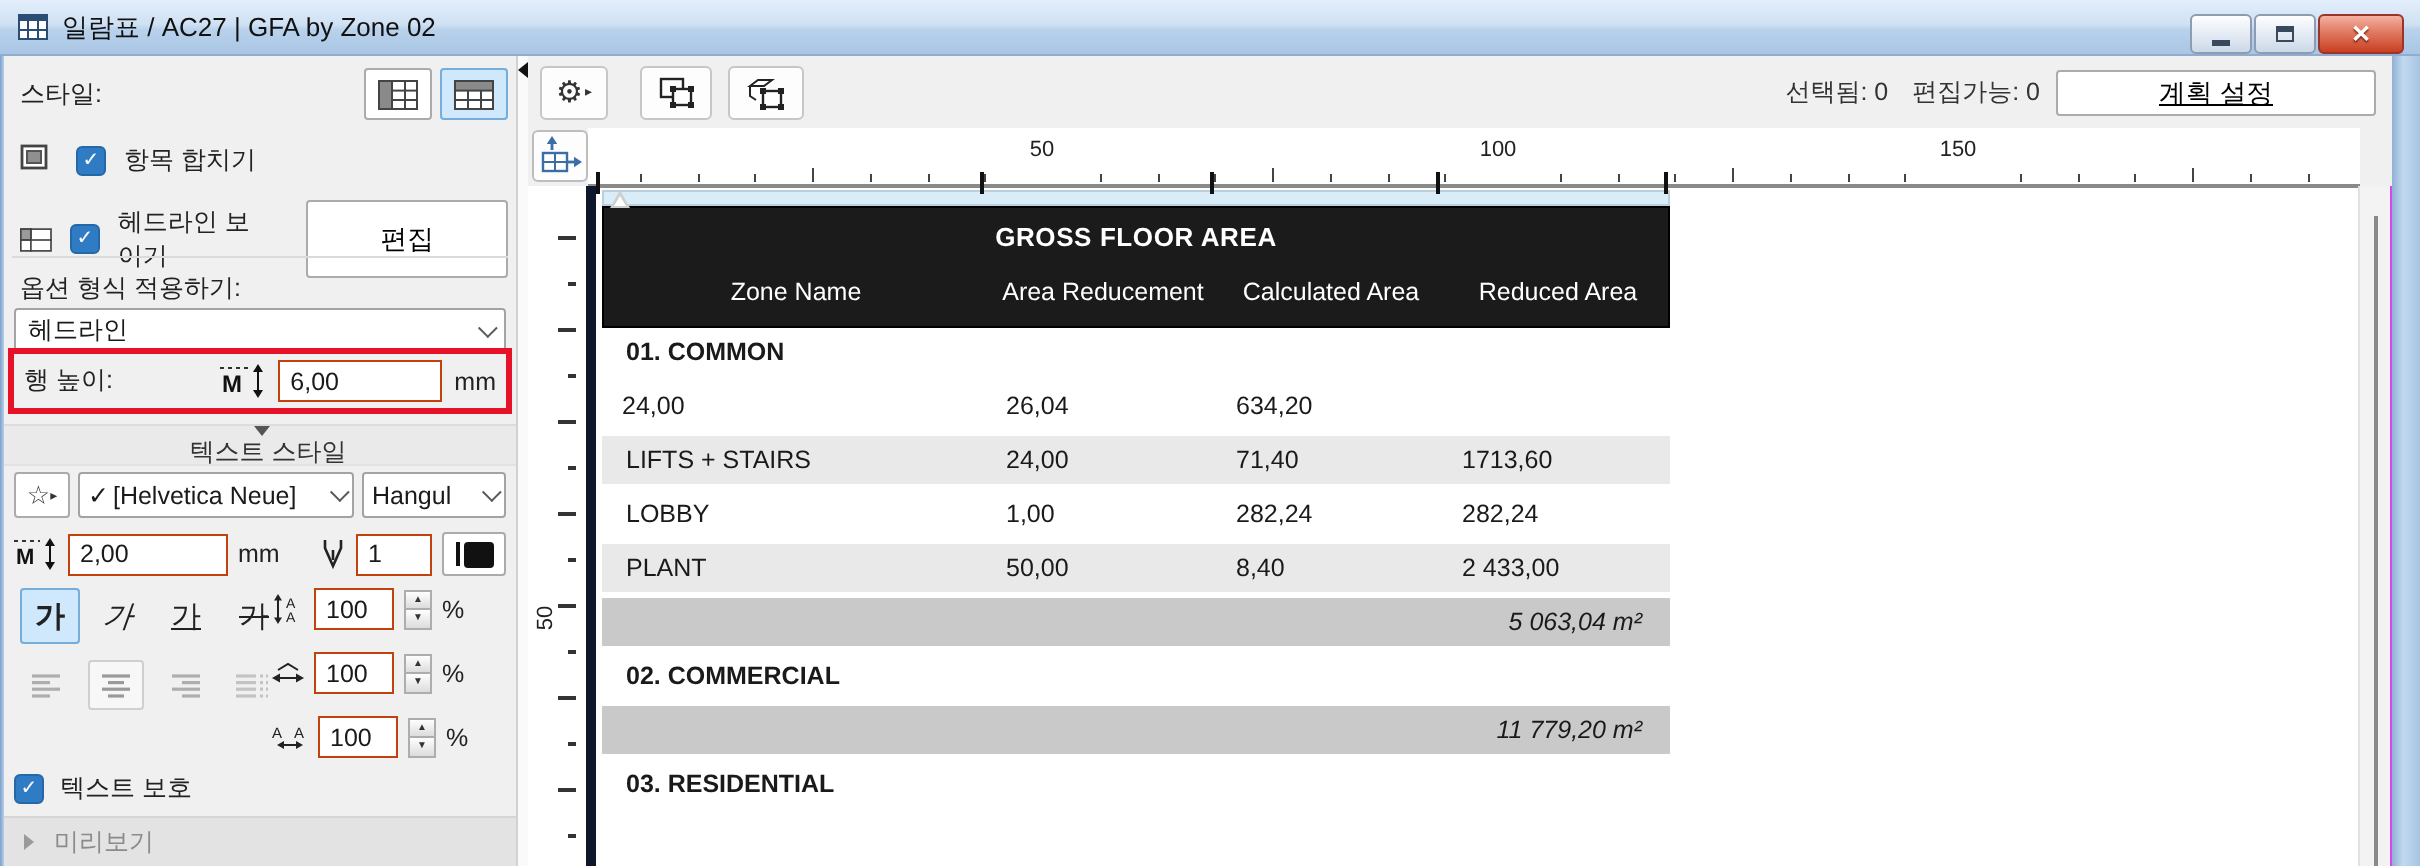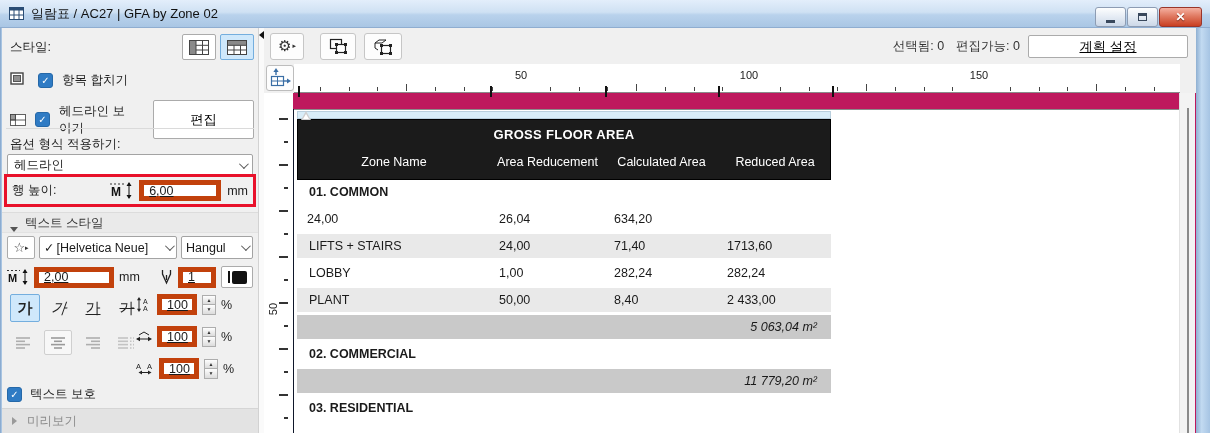--- a/index.html
+++ b/index.html
@@ -1,18 +1,18 @@
 <!DOCTYPE html>
 <html><head>
 <meta charset="utf-8">
 <style>
   * { box-sizing: border-box; margin: 0; padding: 0; }
   html,body { width:1210px; height:433px; overflow:hidden;
     font-family:"Liberation Sans",sans-serif; font-size:12.5px; color:#1a1a1a; }
-  .window { position:relative; width:1210px; height:433px; background:#be185d; }
+  .window { position:relative; width:1210px; height:433px; background:#d946ef; }
 
   
   .titlebar { position:relative; height:28px; display:flex; align-items:center;
     background:linear-gradient(to bottom,#e3eefb 0%,#cfe1f3 45%,#b9d2ec 55%,#a9c6e4 100%);
     border-bottom:1px solid #8fadd0; padding-left:9px; }
   .titlebar .ttext { font-size:13px; color:#111; margin-left:7px; }
   .win-controls { position:absolute; right:8px; top:7px; display:flex; gap:1px; }
   .win-btn { width:31px; height:20px; border:1px solid #8d9cb3; border-radius:3px;
     background:linear-gradient(to bottom,#fdfefe,#e7edf5 45%,#ccd8e8); display:flex;
     align-items:center; justify-content:center; }
@@ -35,30 +35,30 @@
   .sbtn { background:#fff; border:1px solid #ababab; border-radius:2px;
     display:flex; align-items:center; justify-content:center; }
   .sbtn.sel { background:#cfe8fb; border-color:#74aede; }
   .checkbox { width:15px; height:15px; border-radius:3px; background:#2f7bc4;
     border:1px solid #2568a8; color:#fff; font-size:10px; line-height:13px;
     text-align:center; flex:none; }
   .sselect { background:#fff; border:1px solid #a3a3a3; border-radius:2px; height:22px;
     display:flex; align-items:center; padding:0 6px; position:relative; }
   .chev { width:7px; height:7px; border-right:1.4px solid #5a5a5a;
     border-bottom:1.4px solid #5a5a5a; transform:rotate(45deg) translateY(-2px); flex:none; }
-  .sinput { background:#fff; border:5px solid #c2410c; height:21px; padding:0 5px;
-    display:flex; align-items:center;text-decoration:underline; }
+  .sinput { background:#fff; border:1px solid #c2410c; height:21px; padding:0 5px;
+    display:flex; align-items:center; }
   .divline { position:absolute; left:4px; right:4px; border-top:1px solid #dadada; }
   .red-box { position:absolute; left:2px; right:2px; top:146px; height:33px;
     border:3px solid #e8112a; display:flex; align-items:center; padding:0 5px;
     pointer-events:none; }
   .red-box > * { pointer-events:auto; }
   .sec-hdr { position:absolute; left:0; right:0; top:184px; height:21px;
     background:#eaeaea; border-top:1px solid #dcdcdc; border-bottom:1px solid #e2e2e2;
-    display:flex; align-items:flex-end; padding-left:8px; color:#333; }
+    display:flex; align-items:center; padding-left:8px; color:#333;flex-direction:column; }
   .tri-down { width:0; height:0; border-left:4px solid transparent;
     border-right:4px solid transparent; border-top:5px solid #555; margin-right:7px; }
   .fmt-btn { width:30px; height:28px; font-size:15px; color:#222; }
   .fmt-bold { font-weight:bold; }
   .fmt-italic { font-style:italic; transform:skewX(-6deg); }
   .fmt-under { text-decoration:underline; }
   .fmt-strike { text-decoration:line-through; }
   .align-btn { width:28px; height:25px; background:transparent; border:1px solid transparent;
     border-radius:2px; display:flex; align-items:center; justify-content:center; }
   .align-btn.pressed { background:#f7f7f7; border-color:#cfcfcf; }
@@ -96,21 +96,21 @@
   .h-num { position:absolute; top:5px; transform:translateX(-50%); font-size:11px; color:#222; }
   .h-tick { position:absolute; bottom:1px; width:1px; background:#444; }
   .col-tick { position:absolute; bottom:-5px; width:2px; height:11px; background:#111; z-index:3; }
 
   .content { flex:1; display:flex; min-height:0; }
   .v-ruler { width:29px; background:#fff; position:relative; flex:none; }
   .v-tick { position:absolute; right:5px; height:2px; background:#333; }
   .v-num { position:absolute; left:3px; font-size:11px; color:#222;
     transform:rotate(-90deg); transform-origin:center; }
   .canvas { position:relative; width:886px; background:#fff;
-    border-left:1px solid #0f172a; flex:none;margin-top:16px; }
+    border-left:5px solid #0f172a; flex:none; }
   .canvas-topline { position:absolute; left:0; right:0; top:0; border-top:1px solid #8a8a8a; }
   .scrollbar { width:16px; background:#f3f3f3; border-left:1px solid #e2e2e2;
     position:relative; flex:none; }
   .scroll-thumb { position:absolute; left:7px; top:15px; bottom:0; width:2px; background:#8a8a8a; }
 
   
   .ztable { position:absolute; left:3px; top:2px; width:534px; }
   .sel-strip { height:8px; background:#d8edf8; border:1px solid #b9cfdd; position:relative; }
   .strip-marker { position:absolute; left:3px; top:-1px; width:0; height:0;
     border-left:5px solid transparent; border-right:5px solid transparent;

